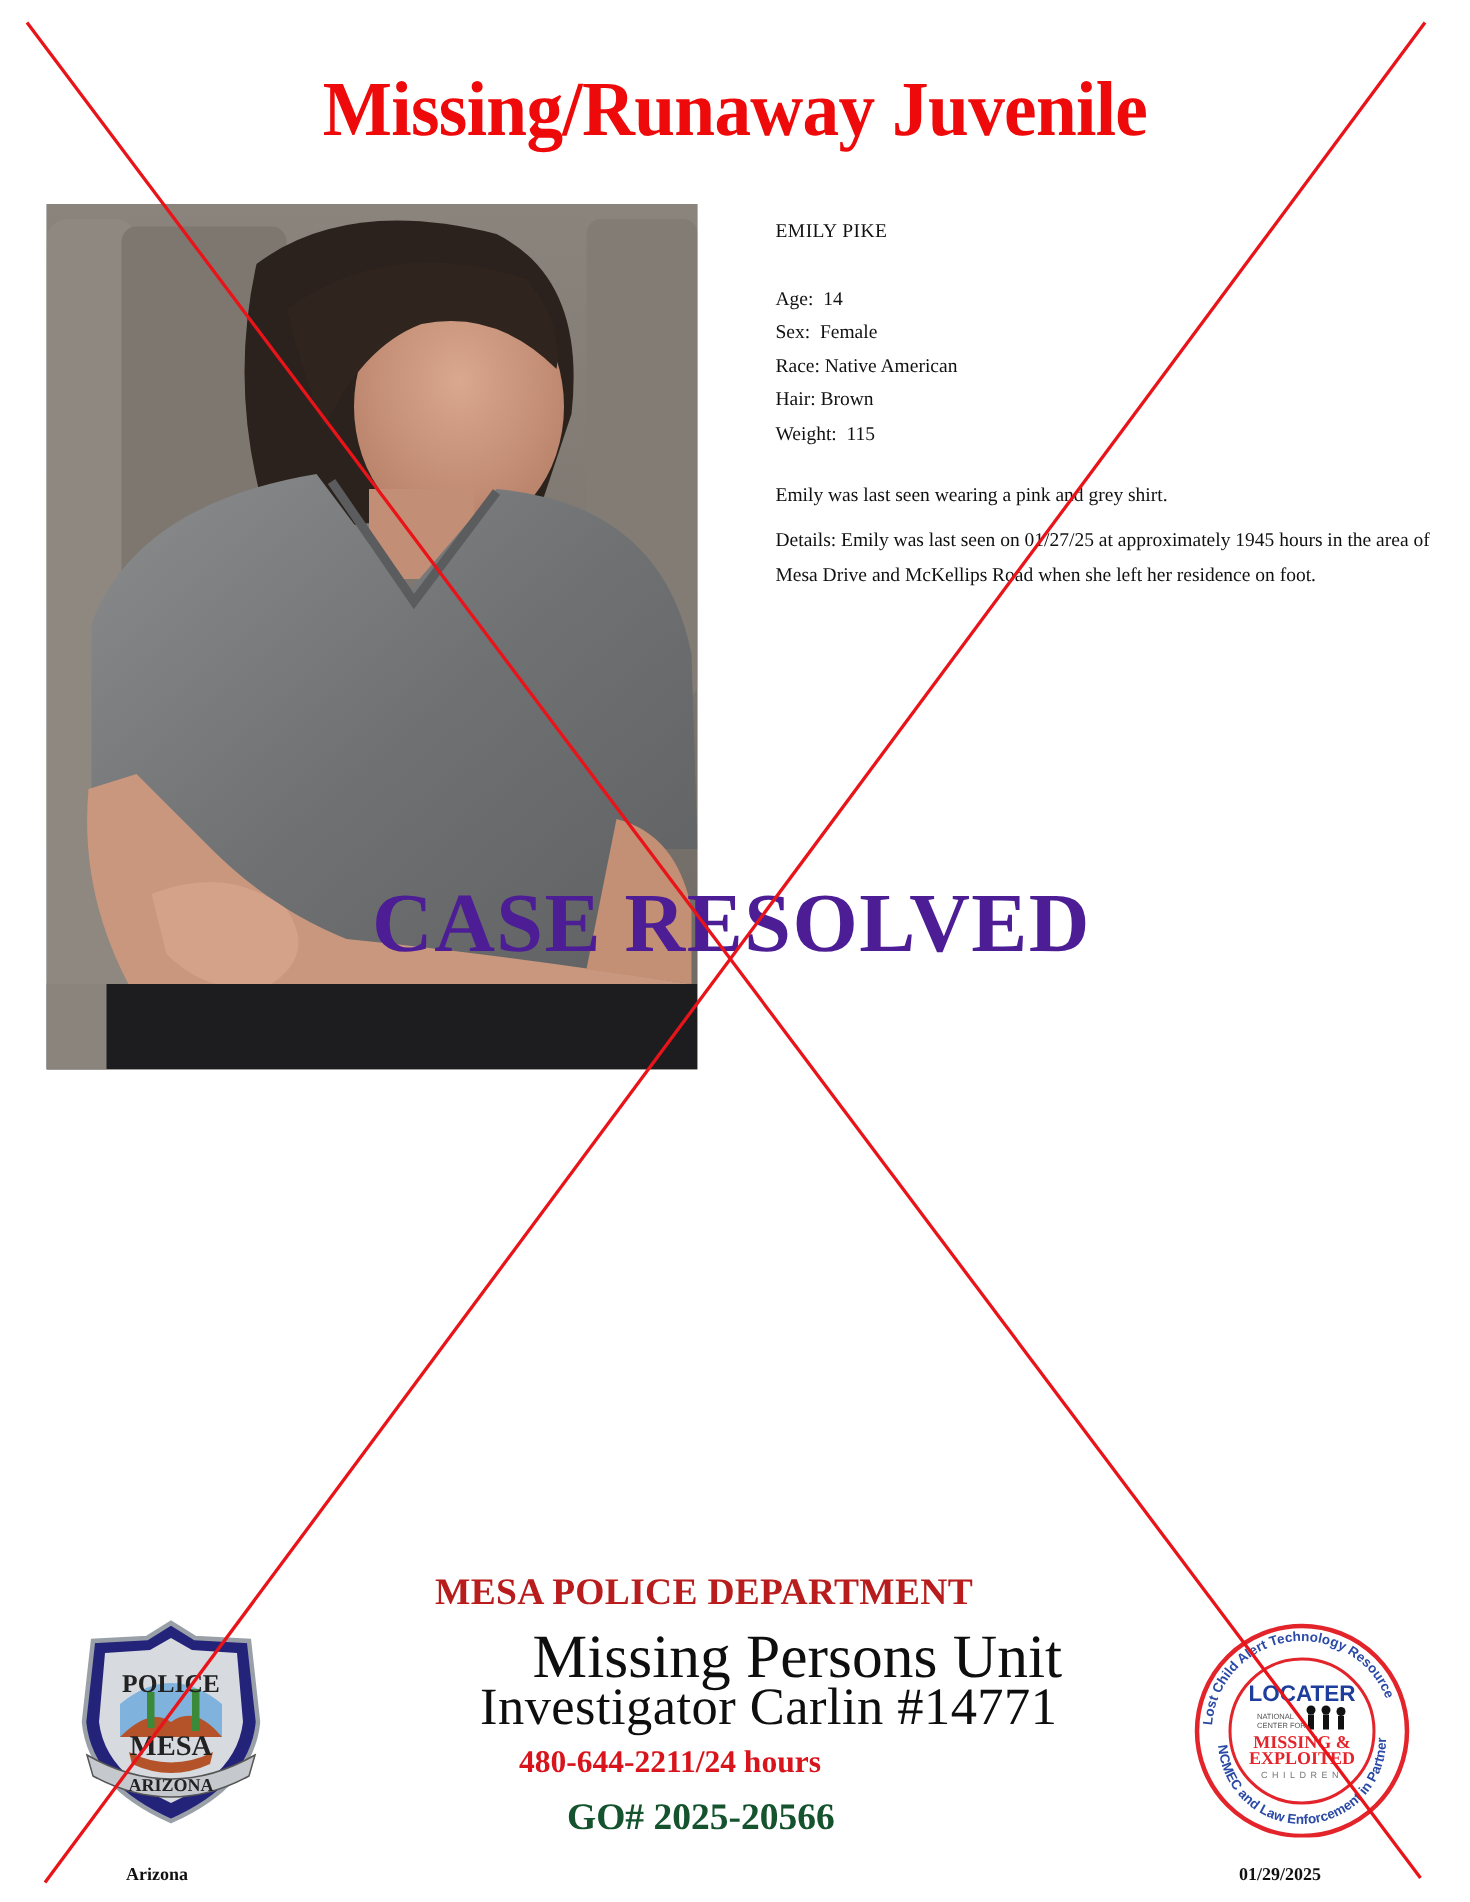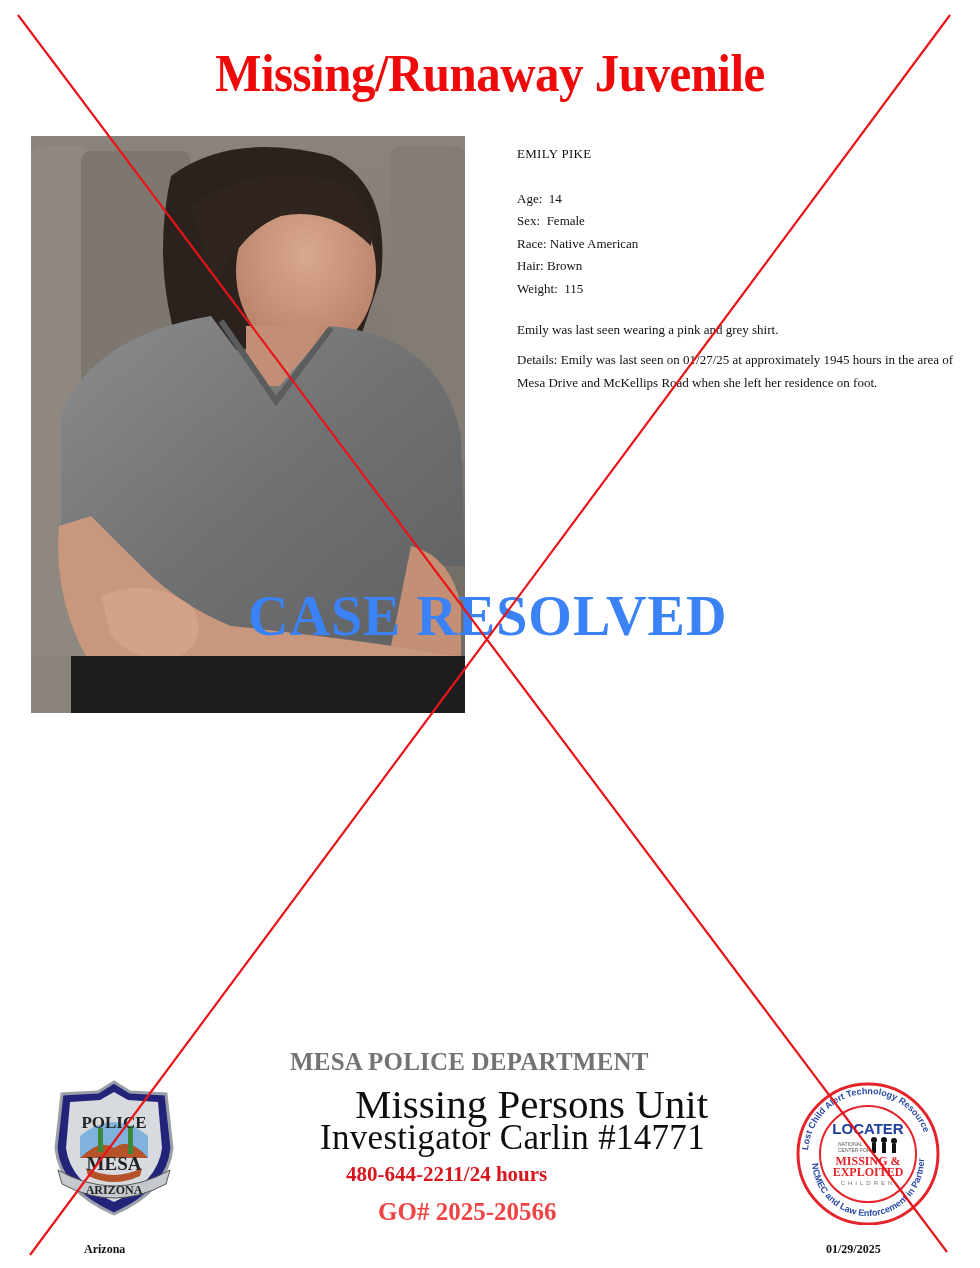--- a/index.html
+++ b/index.html
@@ -5,27 +5,27 @@
   html, body { margin: 0; padding: 0; background: #ffffff; }
   body { width: 980px; height: 1268px; position: relative; overflow: hidden; font-family: "Liberation Serif", "DejaVu Serif", serif; color: #111; }
   .title { position: absolute; left: 0; right: 0; top: 44px; text-align: center; color: #ee0a0a; font-weight: bold; font-size: 52px; letter-spacing: -0.5px; transform: scaleX(0.94); transform-origin: center; }
   .photo { position: absolute; left: 31px; top: 136px; width: 434px; height: 577px; overflow: hidden; background: #7d7873; }
   .photo svg { display: block; }
   .info { position: absolute; left: 517px; top: 143px; width: 440px; font-size: 13px; line-height: 22.6px; }
   .info .name { margin-bottom: 22px; letter-spacing: 0.3px; }
   .info .attr { display: block; }
   .info .clothing { margin-top: 18px; }
   .info .details { margin-top: 8px; line-height: 22.4px; }
-  .stamp { position: absolute; left: 248px; top: 584px; color: #3b82f6; font-weight: bold; font-size: 56px; letter-spacing: 1px; white-space: nowrap; }
+  .stamp { position: absolute; left: 248px; top: 584px; color: #4c1d95; font-weight: bold; font-size: 56px; letter-spacing: 1px; white-space: nowrap; }
   .footer-block { position: absolute; left: 0; right: 0; top: 1048px; }
-  .dept { position: absolute; left: 290px; top: 0; color: #737373; font-weight: bold; font-size: 25px; letter-spacing: 0.2px; white-space: nowrap; }
+  .dept { position: absolute; left: 290px; top: 0; color: #b91c1c; font-weight: bold; font-size: 25px; letter-spacing: 0.2px; white-space: nowrap; }
   .unit { position: absolute; left: 355px; top: 32px; color: #0e0e0e; font-size: 41px; white-space: nowrap; }
   .investigator { position: absolute; left: 320px; top: 70px; color: #0e0e0e; font-size: 35px; white-space: nowrap; letter-spacing: 0.3px; }
   .phone { position: absolute; left: 346px; top: 114px; color: #d8141c; font-weight: bold; font-size: 21px; white-space: nowrap; }
-  .go { position: absolute; left: 378px; top: 150px; color: #ef4444; font-weight: bold; font-size: 25px; white-space: nowrap; }
+  .go { position: absolute; left: 378px; top: 150px; color: #14532d; font-weight: bold; font-size: 25px; white-space: nowrap; }
   .badge { position: absolute; left: 44px; top: 1078px; width: 140px; height: 140px; }
   .badge-caption { position: absolute; left: 84px; top: 1242px; font-size: 12px; font-weight: bold; }
   .ncmec { position: absolute; left: 790px; top: 1080px; width: 155px; height: 145px; }
   .date-caption { position: absolute; left: 826px; top: 1242px; font-size: 12px; font-weight: bold; }
   .xmark { position: absolute; left: 0; top: 0; width: 980px; height: 1268px; pointer-events: none; }
 </style>
 </head>
 <body>
 
 <div class="title">Missing/Runaway Juvenile</div>

